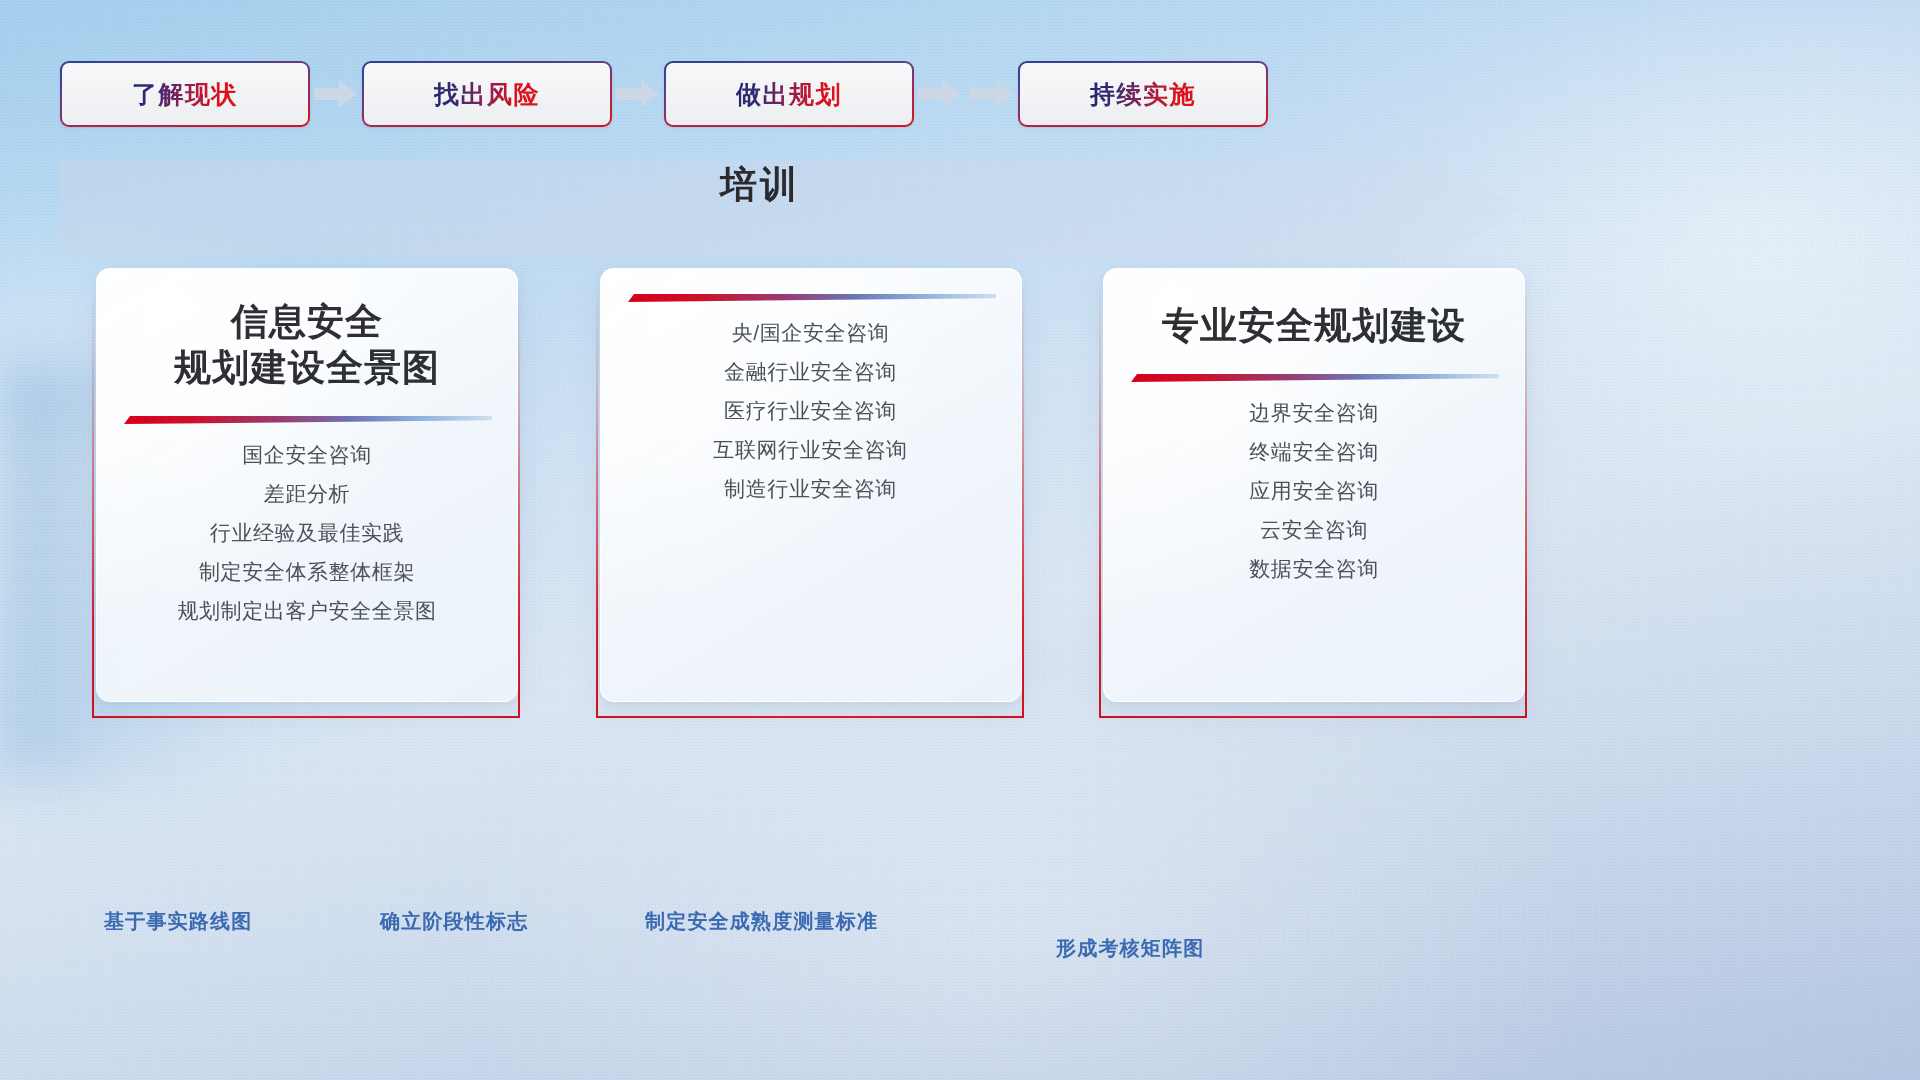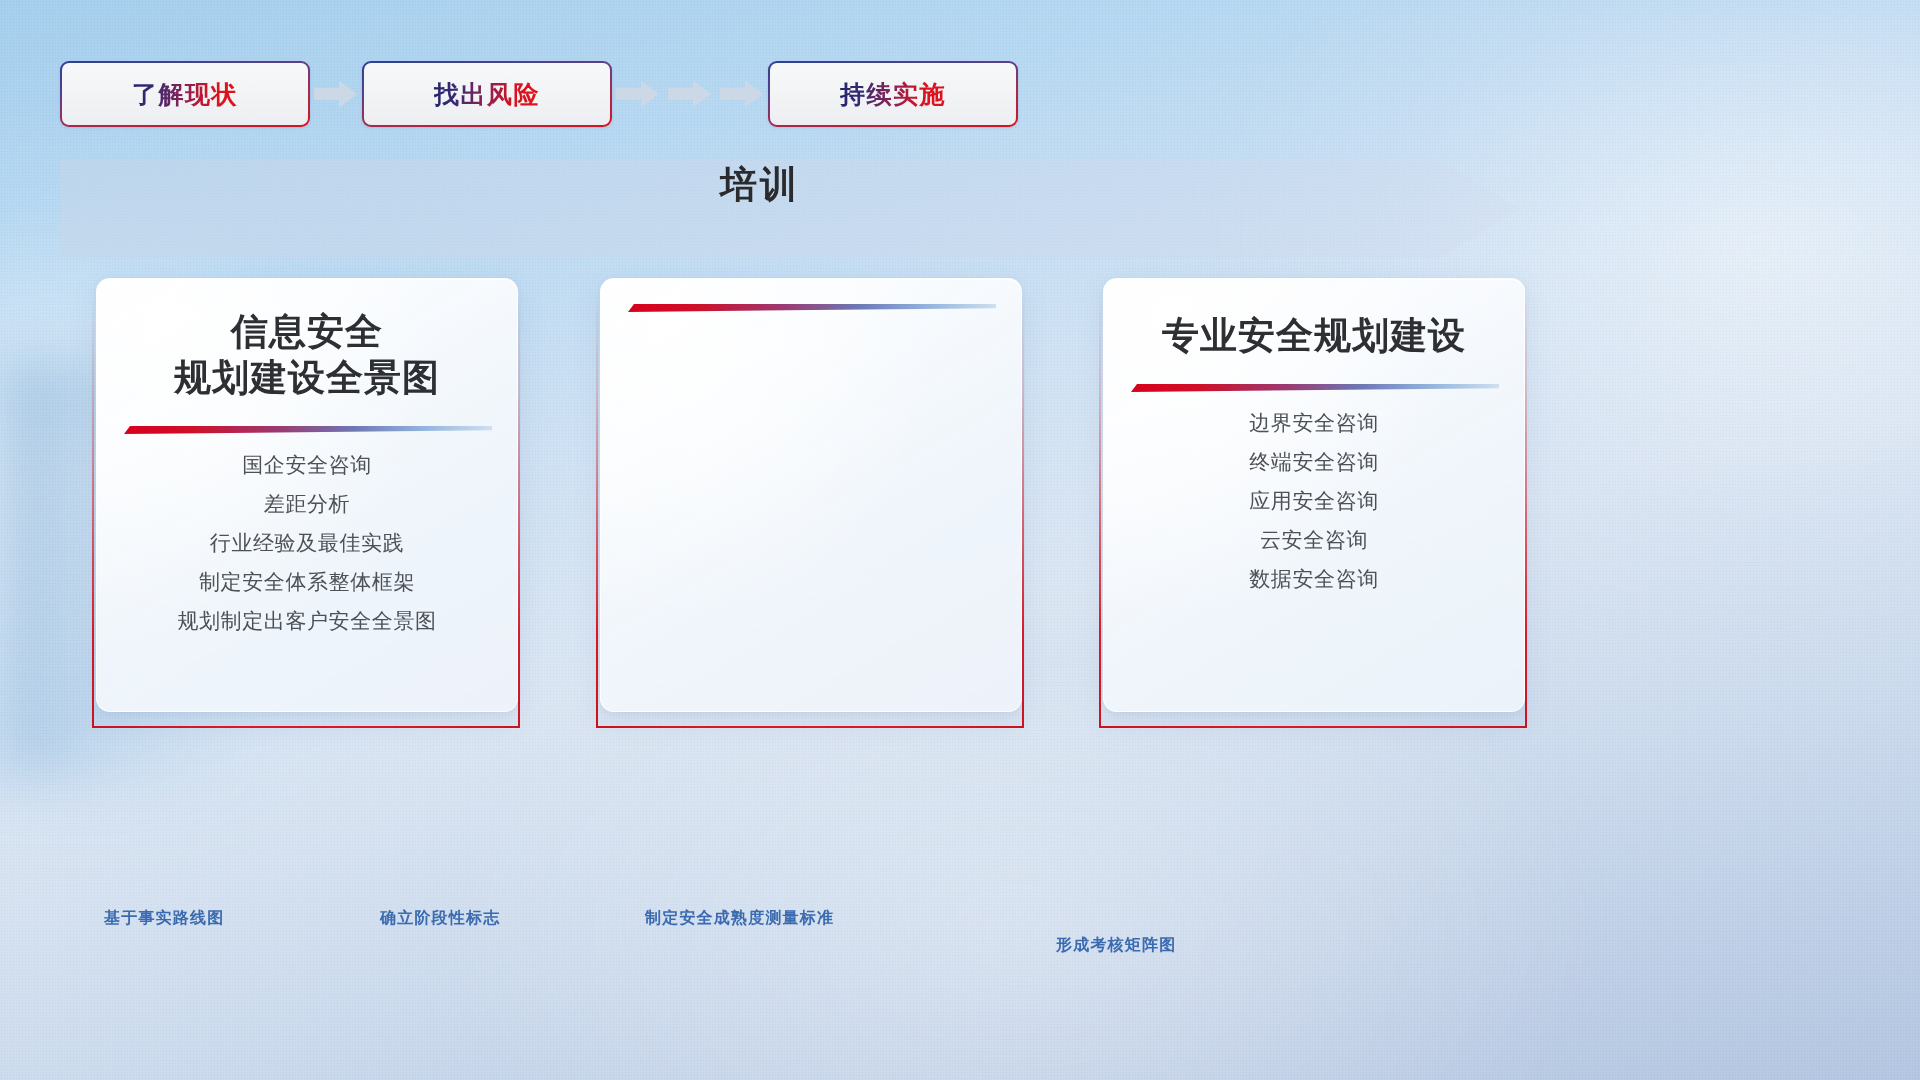--- a/index.html
+++ b/index.html
@@ -84,21 +84,21 @@
   }
   #banner svg{display:block;}
   #banner-label{
     position:absolute;left:0;top:0;width:1400px;height:98px;
     display:flex;align-items:flex-start;justify-content:center;
     font-size:37px;font-weight:700;color:#2b2b2e;letter-spacing:3px;
   }
 
   
   #cards{
-    position:absolute;left:92px;top:278px;width:1435px;height:440px;
+    position:absolute;left:92px;top:268px;width:1435px;height:440px;
     display:flex;justify-content:space-between;
   }
   .card-wrap{position:relative;width:428px;height:440px;flex:0 0 auto;}
   .card-redline{
     position:absolute;top:18px;bottom:-10px;width:2px;
     background:linear-gradient(180deg,rgba(226,20,33,0) 0%,rgba(226,20,33,.18) 22%,rgba(226,20,33,.62) 52%,#e21421 78%,#d0101c 100%);
     border-radius:2px;
   }
   .card-redline.l{left:0px;}
   .card-redline.r{right:0px;}
@@ -146,21 +146,21 @@
   .card-list-item{
     font-size:21px;color:#4c5057;letter-spacing:.6px;white-space:nowrap;
   }
 
   
   #footer{
     position:absolute;left:0;top:908px;width:1920px;height:44px;
   }
   .foot-label{
     position:absolute;top:0;
-    font-size:16px;font-weight:700;color:#3a6ab0;letter-spacing:1.2px;
+    font-size:20px;font-weight:700;color:#3a6ab0;letter-spacing:1.2px;
     white-space:nowrap;
   }
   .foot-label.f0{left:104px;}
   .foot-label.f1{left:380px;}
   .foot-label.f2{left:645px;}
   .foot-label.f3{left:1056px;margin-top:27px;}
 </style>
 </head>
 <body>
 
@@ -190,20 +190,25 @@
       <span class="step-label">找出风险</span>
     </div>
   </div>
 
   <div class="step-arrow">
     <svg width="44" height="30" viewBox="0 0 44 30" aria-hidden="true">
       <path d="M0 9 H25 V1.5 L43 15 L25 28.5 V21 H0 Z" fill="#cdd8e6"></path>
     </svg>
   </div>
 
+  <div class="step-box">
+    <div class="step-inner">
+      <span class="step-label">做出规划</span>
+    </div>
+  </div>
 
   <div class="step-arrow">
     <svg width="44" height="30" viewBox="0 0 44 30" aria-hidden="true">
       <path d="M0 9 H25 V1.5 L43 15 L25 28.5 V21 H0 Z" fill="#cdd8e6"></path>
     </svg>
   </div>
 
 
   <div class="step-arrow">
     <svg width="44" height="30" viewBox="0 0 44 30" aria-hidden="true">
@@ -283,20 +288,27 @@
               <stop offset="18%" stop-color="#cf0f28"></stop>
               <stop offset="42%" stop-color="#9b3a70"></stop>
               <stop offset="62%" stop-color="#6d76b4"></stop>
               <stop offset="80%" stop-color="#8fb0dc"></stop>
               <stop offset="100%" stop-color="#cfe0ef"></stop>
             </linearGradient>
           </defs>
           <path d="M2 11 L8 3 H370 L370 7.2 L2 11 Z" fill="url(#divGrad2)"></path>
         </svg>
       </div>
+      <div class="card-list">
+        <div class="card-list-item">央/国企安全咨询</div>
+        <div class="card-list-item">金融行业安全咨询</div>
+        <div class="card-list-item">医疗行业安全咨询</div>
+        <div class="card-list-item">互联网行业安全咨询</div>
+        <div class="card-list-item">制造行业安全咨询</div>
+      </div>
     </div>
   </div>
 
   <div class="card-wrap">
     <div class="card-redline l"></div>
     <div class="card-redline r"></div>
     <div class="card-redbottom"></div>
     <div class="card">
       <div class="card-title">专业安全规划建设</div>
       <div class="card-divider">

